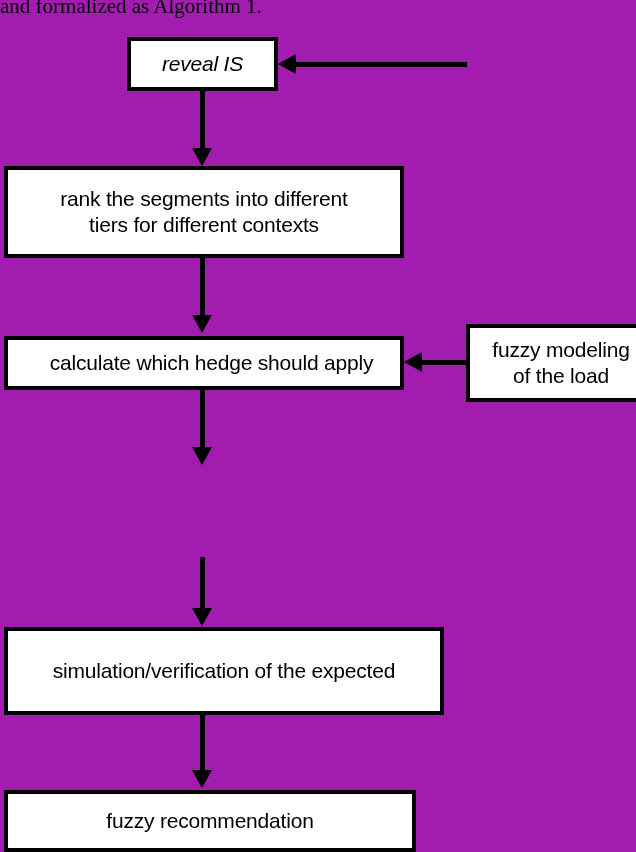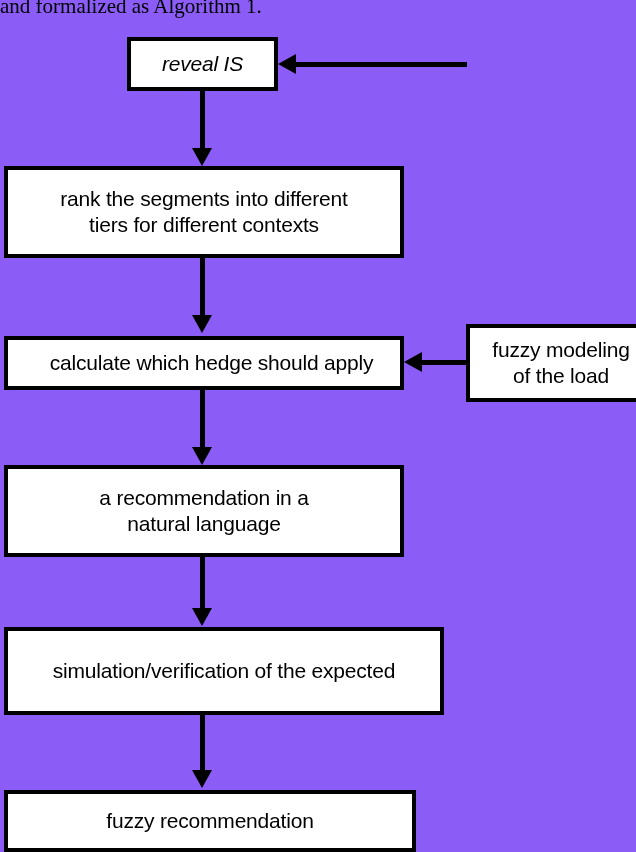--- a/index.html
+++ b/index.html
@@ -4,21 +4,21 @@
 <style>
   html, body {
     margin: 0;
     padding: 0;
     background: #ffffff;
   }
   #page {
     position: relative;
     width: 636px;
     height: 852px;
-    background: #8b5cf6;
+    background: #a21caf;
     overflow: hidden;
     font-family: "Liberation Sans", sans-serif;
   }
 
   
   .caption {
     position: absolute;
     left: 0px;
     top: -6px;
     width: 500px;
@@ -113,26 +113,20 @@
       <span>of the load</span>
     </span>
   </div>
 
   <div class="hline" style="left:421px; top:360px; width:46px;"></div>
   <div class="arrow-left" style="left:404px; top:352px;"></div>
 
   <div class="vline" style="left:200px; top:390px; width:5px; height:62px;"></div>
   <div class="arrow-down" style="left:192px; top:447px;"></div>
 
-  <div class="node" style="left:4px; top:465px; width:400px; height:92px;">
-    <span class="txt">
-      <span>a recommendation in a</span><br>
-      <span>natural language</span>
-    </span>
-  </div>
 
   <div class="vline" style="left:200px; top:557px; width:5px; height:56px;"></div>
   <div class="arrow-down" style="left:192px; top:608px;"></div>
 
   <div class="node" style="left:4px; top:627px; width:440px; height:88px;">
     <span class="txt">
       <span>simulation/verification of the expected</span><br>
     </span>
   </div>
 

